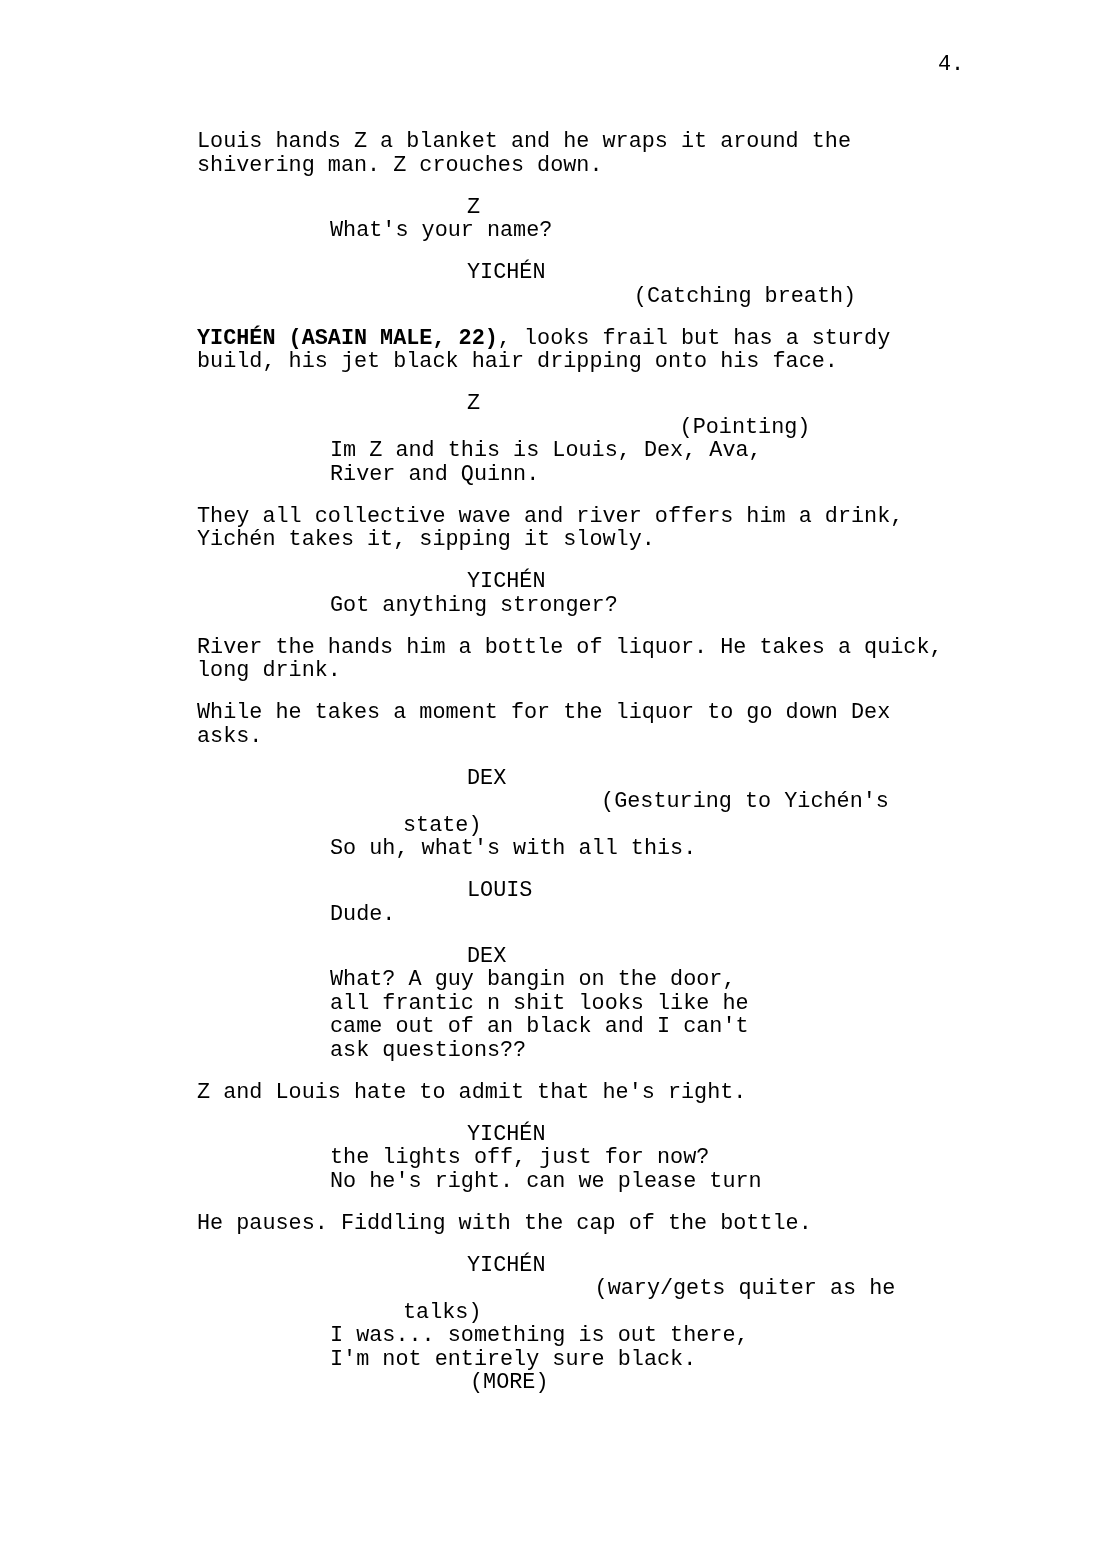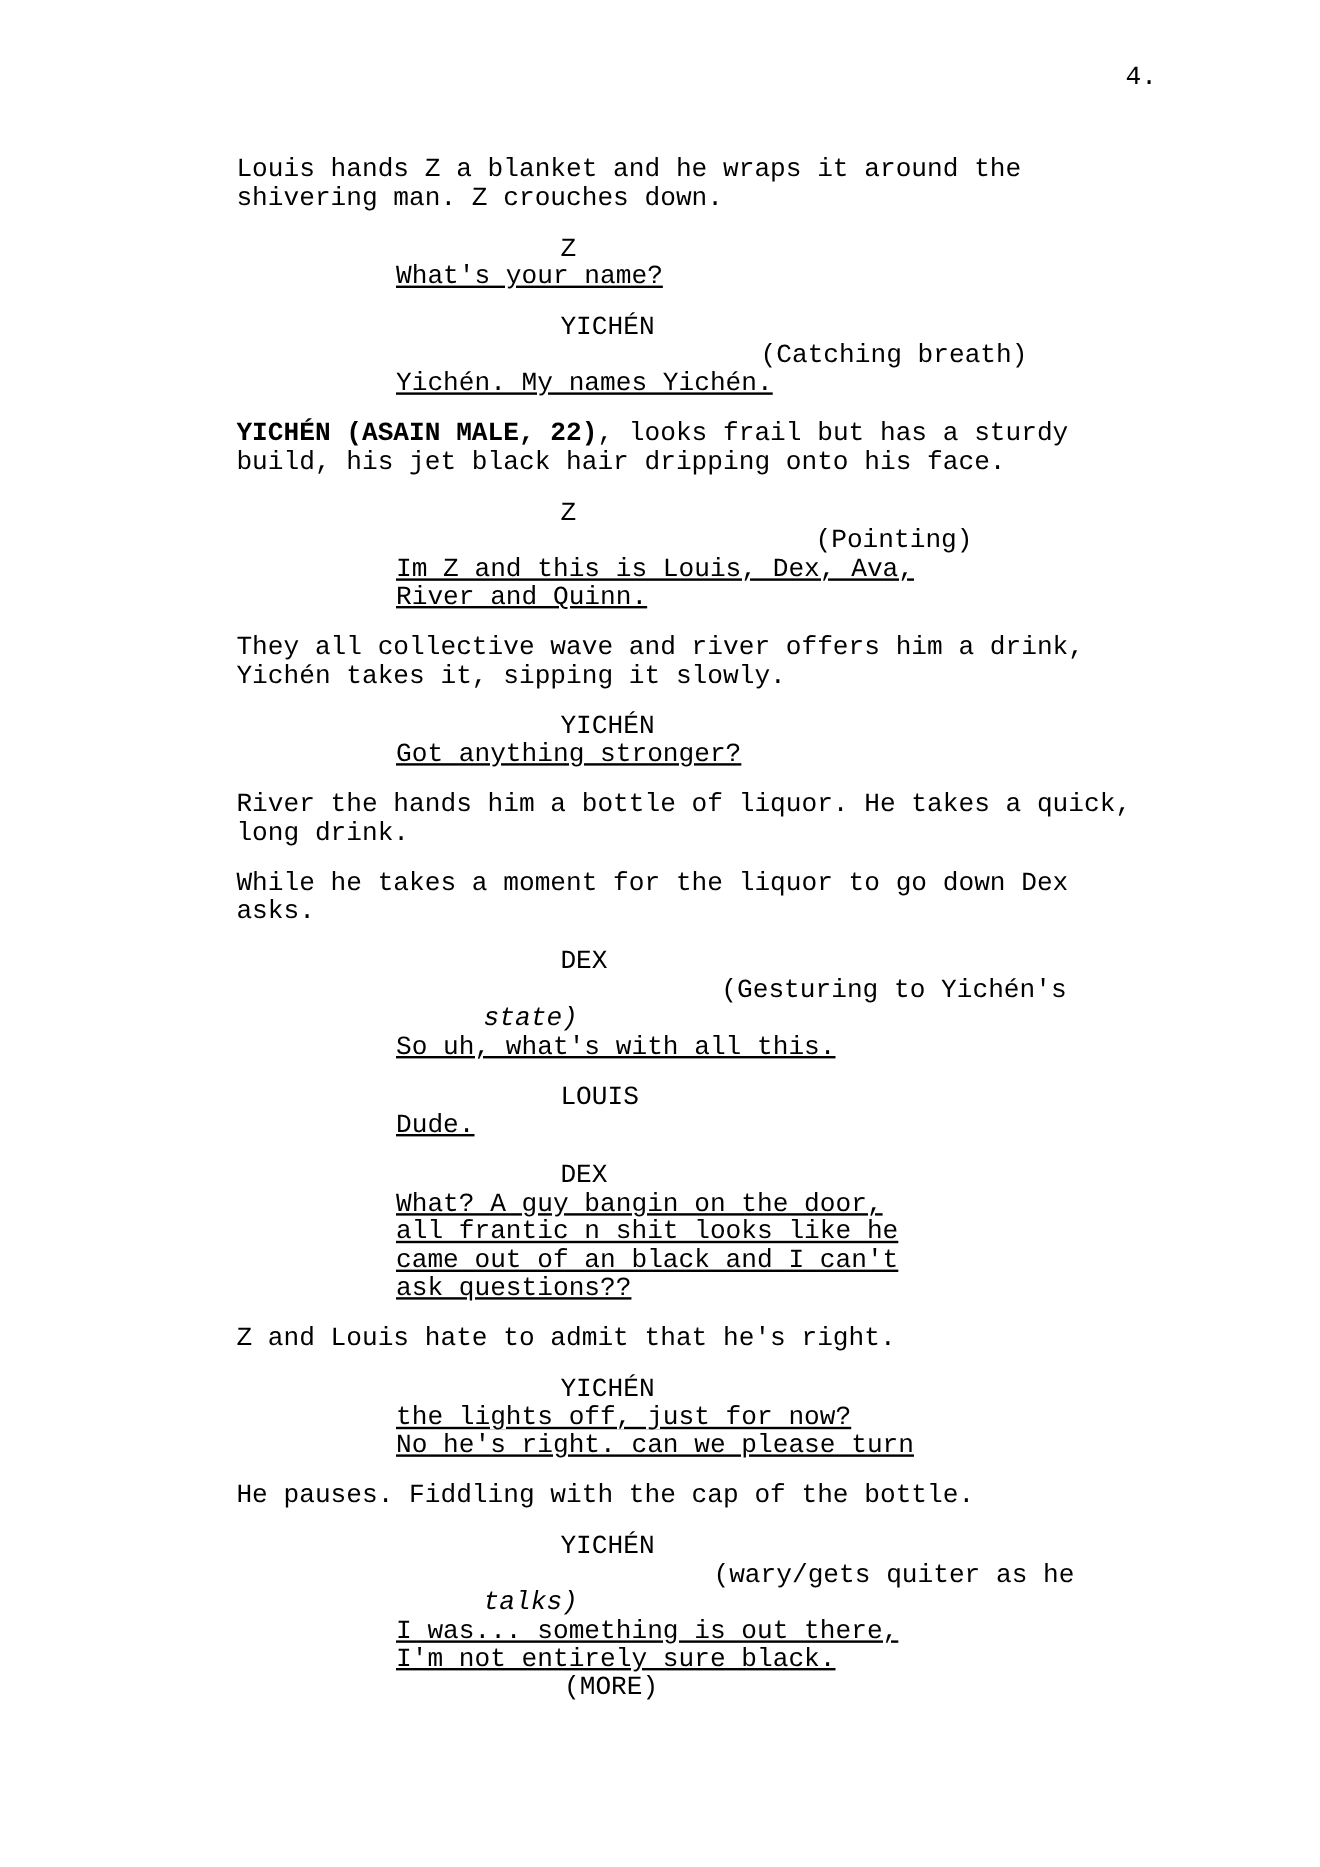--- a/index.html
+++ b/index.html
@@ -34,23 +34,23 @@
   }
   .blk {
     margin: 0 0 18.5px 0;
   }
   .line {
     line-height: 23.5px;
     white-space: pre;
   }
   .action     { margin-left: 197px; }
   .cue        { margin-left: 467px; }
-  .dlg        { margin-left: 330px; text-decoration: underline; }
+  .dlg        { margin-left: 330px; }
   .paren      { margin-left: 390px; text-align: center; }
-  .paren-cont { margin-left: 403px; font-style: italic; }
+  .paren-cont { margin-left: 403px; }
   .more       { margin-left: 470px; }
   .b          { font-weight: bold; }
 </style>
 </head>
 <body>
 
 <div class="page">
   <div class="pageno">4.</div>
 
   <main class="script">
@@ -61,21 +61,20 @@
     </section>
 
     <section class="blk">
       <div class="line cue">Z</div>
       <div class="line dlg">What's your name?</div>
     </section>
 
     <section class="blk">
       <div class="line cue">YICHÉN</div>
       <div class="line paren">(Catching breath)</div>
-      <div class="line dlg">Yichén. My names Yichén.</div>
     </section>
 
     <section class="blk">
       <div class="line action"><span class="b">YICHÉN (ASAIN MALE, 22)</span><span>, looks frail but has a sturdy</span></div>
       <div class="line action">build, his jet black hair dripping onto his face.</div>
     </section>
 
     <section class="blk">
       <div class="line cue">Z</div>
       <div class="line paren">(Pointing)</div>

